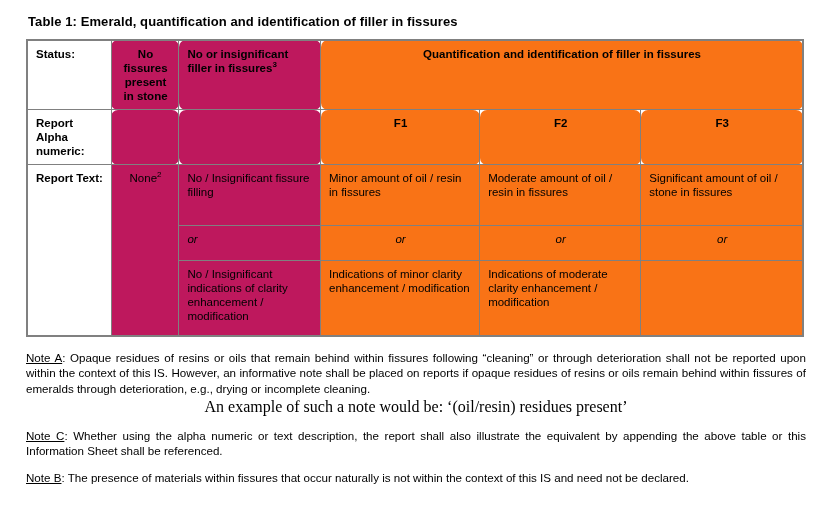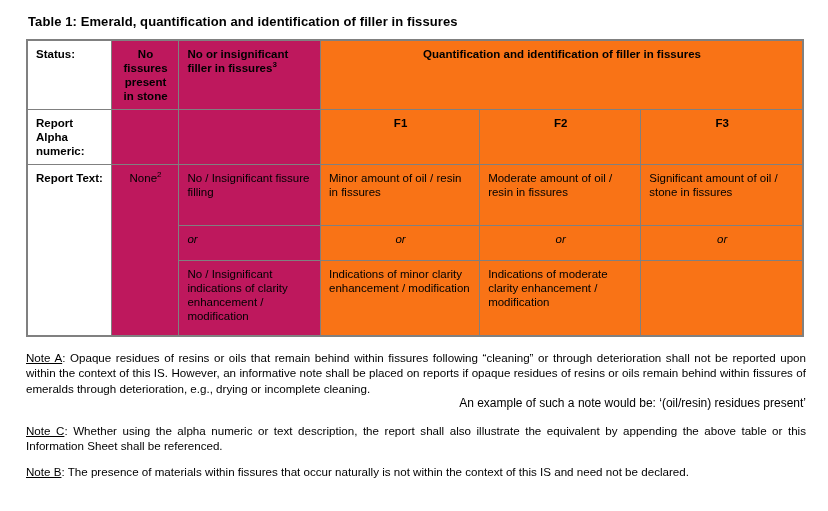--- a/index.html
+++ b/index.html
@@ -74,27 +74,29 @@
   .note {
     font-size: 11.6px;
     line-height: 1.32;
     text-align: justify;
     margin-bottom: 11px;
   }
   .note .lbl {
     text-decoration: underline;
   }
   .note-sub {
-    font-size: 12px;
+    font-size: 16px;
     line-height: 1.32;
-    text-align: right;
+    text-align: center;
+    font-family: Liberation Serif, serif;
   }
   .hdr-row td {
     padding-top: 8px;
     padding-bottom: 8px;
+    border-radius: 7px;
   }
 </style>
 </head>
 <body>
 
 <div class="page">
 
   <div class="caption">Table 1: Emerald, quantification and identification of filler in fissures</div>
 
   <table class="maintable">

